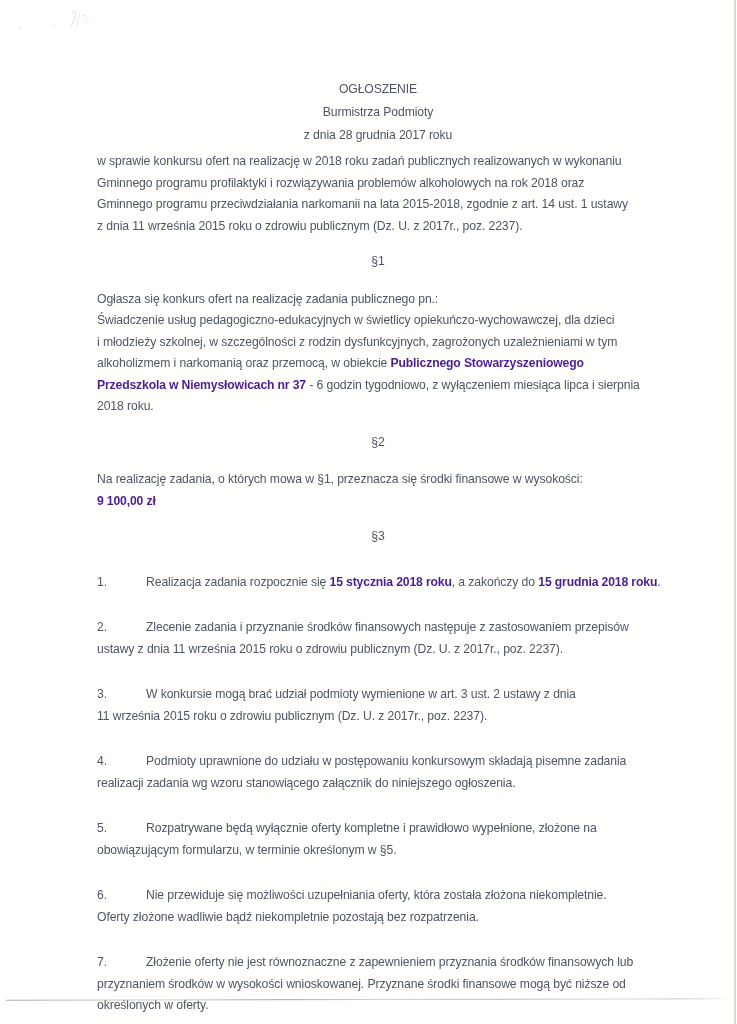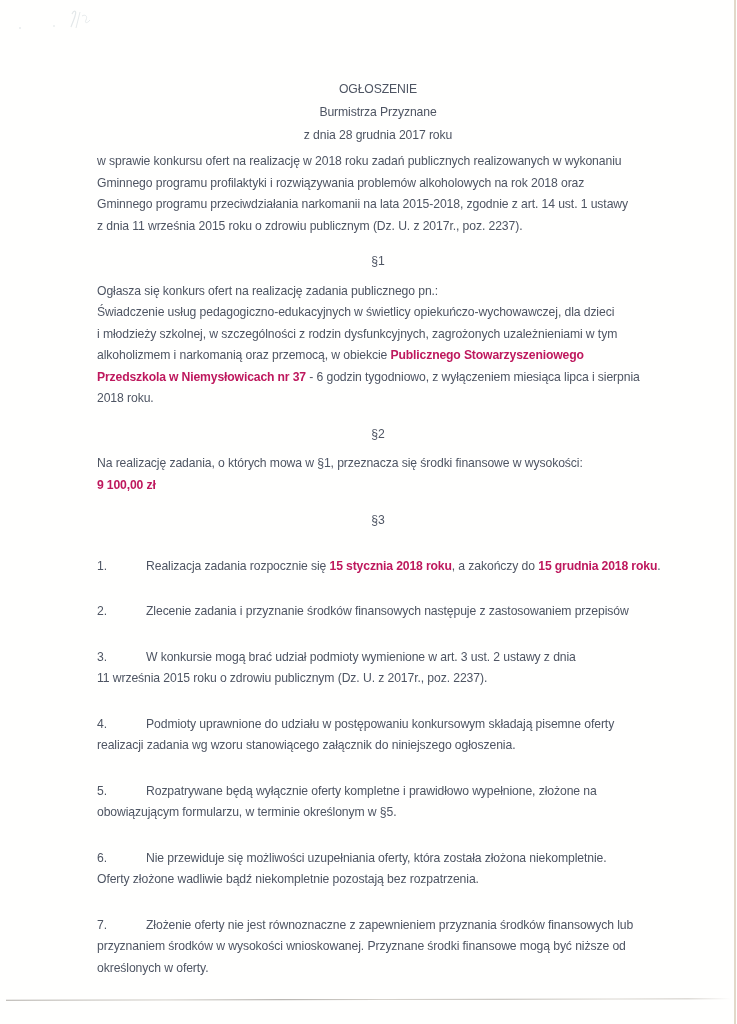--- a/index.html
+++ b/index.html
@@ -6,27 +6,27 @@
   .page{
     position:relative;width:737px;height:1024px;background:#fffffe;overflow:hidden;
     font-family:"Liberation Sans","DejaVu Sans",sans-serif;
     font-size:12.2px;line-height:21.5px;letter-spacing:-0.1px;color:#4e5563;
   }
   .doc{position:absolute;left:97px;top:78px;width:562px;}
   .title{text-align:center;line-height:23px;}
   .intro{margin-top:4px;}
   .sec{margin-top:14px;}
   .sheading{text-align:center;margin-bottom:8px;}
-  .para{margin-top:0;}
+  .para{margin-top:16px;}
   .para + .para{margin-top:0;}
   .item{margin-top:24px;}
   .item:first-of-type{margin-top:0;}
   .tl{white-space:nowrap;}
   .num{display:inline-block;width:49px;}
-  .b{font-weight:700;color:#be185d;letter-spacing:-0.15px;}
+  .b{font-weight:700;color:#4c1d95;letter-spacing:-0.15px;}
   .smudge{position:absolute;left:14px;top:6px;opacity:.38;}
   .edge-line{position:absolute;top:0;bottom:0;right:1px;width:2px;background:#d9cfbc;opacity:.8;}
   .bottom-line{
     position:absolute;left:6px;width:725px;top:999px;height:1.3px;opacity:.75;
     background:linear-gradient(90deg,#96918a 0%,#c3beb6 22%,#8d8882 38%,#c9c4bc 52%,#a9a49c 68%,#cfcac2 84%,#bdb8b0 94%,rgba(255,255,255,0) 100%);
     transform:rotate(-0.12deg);
   }
 </style>
 </head>
 <body>
@@ -37,21 +37,21 @@
     <path d="M58 8 C60 4, 63 4, 61 10 C60 14, 58 18, 57 21" stroke="#b6c2c8" stroke-width="1.2" fill="none"></path>
     <path d="M66 6 L62 22" stroke="#bcc7cc" stroke-width="1" fill="none"></path>
     <path d="M68 10 C71 8, 74 10, 72 14 C70 18, 74 17, 76 14" stroke="#bcc7cc" stroke-width="1" fill="none"></path>
     <circle cx="6" cy="22" r="1" fill="#c2cdd2"></circle>
     <circle cx="40" cy="20" r="1" fill="#c8d2d6"></circle>
   </svg>
 
   <div class="doc">
     <header class="title">
       <div>OGŁOSZENIE</div>
-      <div>Burmistrza Przyznane</div>
+      <div>Burmistrza Podmioty</div>
       <div>z dnia 28 grudnia 2017 roku</div>
     </header>
 
     <div class="intro">
         <div class="tl"><span>w sprawie konkursu ofert na realizację w 2018 roku zadań publicznych realizowanych w wykonaniu</span></div>
         <div class="tl"><span>Gminnego programu profilaktyki i rozwiązywania problemów alkoholowych na rok 2018 oraz</span></div>
         <div class="tl"><span>Gminnego programu przeciwdziałania narkomanii na lata 2015-2018, zgodnie z art. 14 ust. 1 ustawy</span></div>
         <div class="tl"><span>z dnia 11 września 2015 roku o zdrowiu publicznym (Dz. U. z 2017r., poz. 2237).</span></div>
       </div>
 
@@ -76,27 +76,28 @@
             <div class="tl"><span class="b">9 100,00 zł</span></div>
           </div>
         </section>
         <section class="sec">
           <div class="sheading">§3</div>
           <div class="item">
             <div class="tl"><span class="num">1.</span><span>Realizacja zadania rozpocznie się </span><span class="b">15 stycznia 2018 roku</span><span>, a zakończy do </span><span class="b">15 grudnia 2018 roku</span><span>.</span></div>
           </div>
           <div class="item">
             <div class="tl"><span class="num">2.</span><span>Zlecenie zadania i przyznanie środków finansowych następuje z zastosowaniem przepisów</span></div>
+            <div class="tl"><span>ustawy z dnia 11 września 2015 roku o zdrowiu publicznym (Dz. U. z 2017r., poz. 2237).</span></div>
           </div>
           <div class="item">
             <div class="tl"><span class="num">3.</span><span>W konkursie mogą brać udział podmioty wymienione w art. 3 ust. 2 ustawy z dnia</span></div>
             <div class="tl"><span>11 września 2015 roku o zdrowiu publicznym (Dz. U. z 2017r., poz. 2237).</span></div>
           </div>
           <div class="item">
-            <div class="tl"><span class="num">4.</span><span>Podmioty uprawnione do udziału w postępowaniu konkursowym składają pisemne oferty</span></div>
+            <div class="tl"><span class="num">4.</span><span>Podmioty uprawnione do udziału w postępowaniu konkursowym składają pisemne zadania</span></div>
             <div class="tl"><span>realizacji zadania wg wzoru stanowiącego załącznik do niniejszego ogłoszenia.</span></div>
           </div>
           <div class="item">
             <div class="tl"><span class="num">5.</span><span>Rozpatrywane będą wyłącznie oferty kompletne i prawidłowo wypełnione, złożone na</span></div>
             <div class="tl"><span>obowiązującym formularzu, w terminie określonym w §5.</span></div>
           </div>
           <div class="item">
             <div class="tl"><span class="num">6.</span><span>Nie przewiduje się możliwości uzupełniania oferty, która została złożona niekompletnie.</span></div>
             <div class="tl"><span>Oferty złożone wadliwie bądź niekompletnie pozostają bez rozpatrzenia.</span></div>
           </div>

